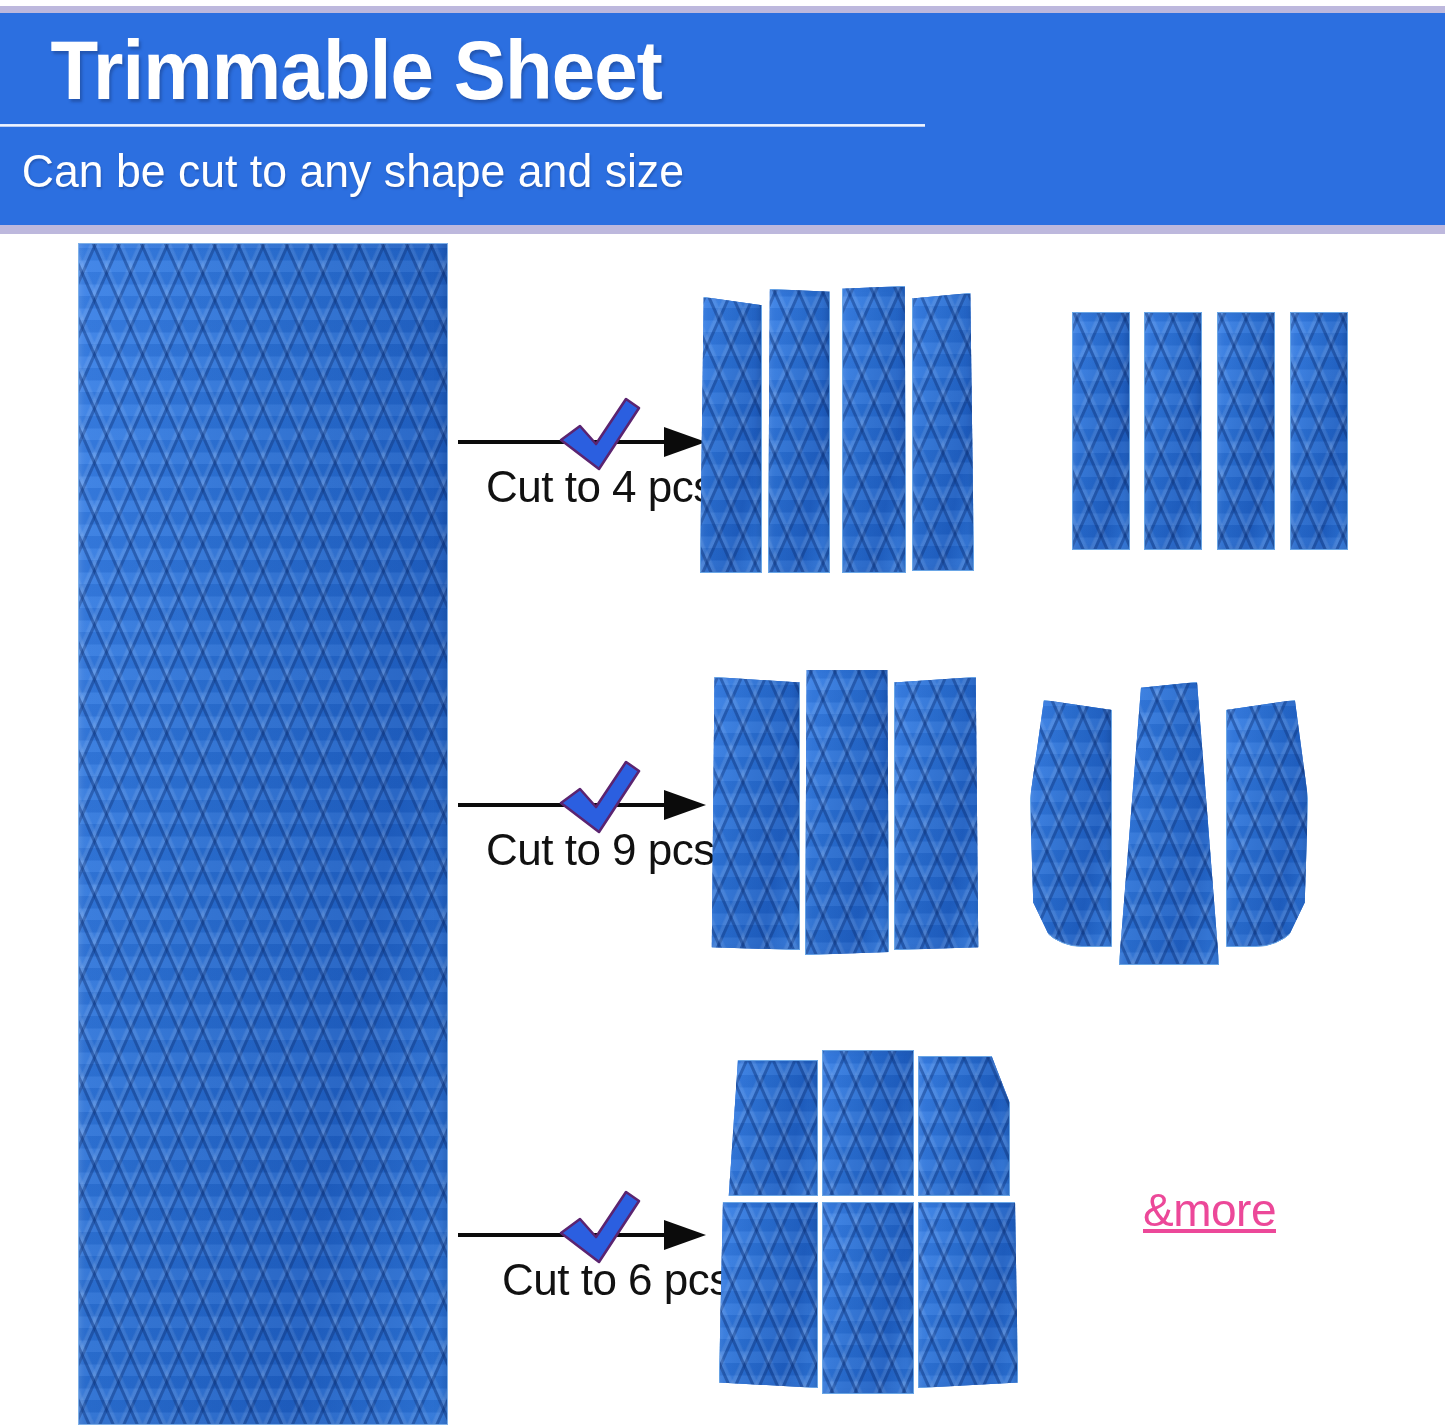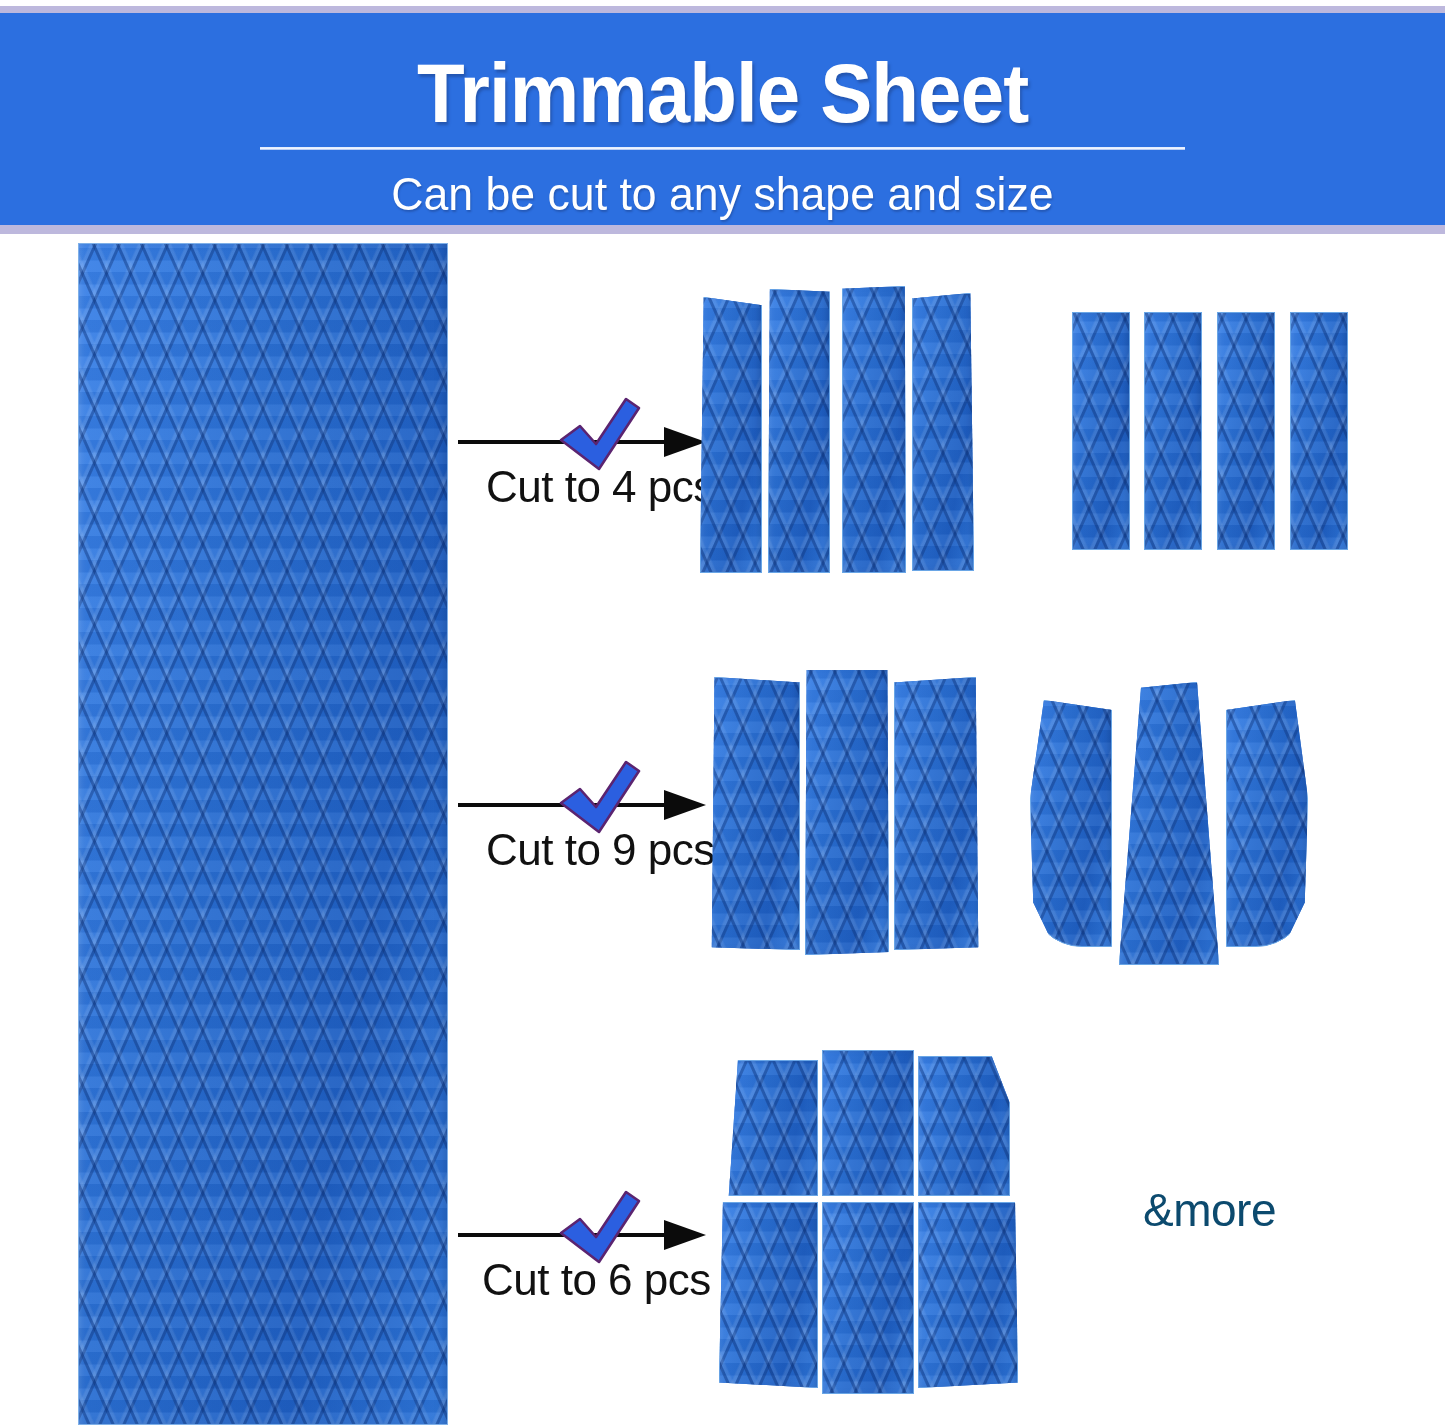--- a/index.html
+++ b/index.html
@@ -17,21 +17,21 @@
   .banner{
     position:absolute;left:0;top:6px;width:1445px;height:228px;
     background:#2c6fe0;
     border-top:7px solid #bdb8dd;
     border-bottom:9px solid #bdb8dd;
     box-sizing:border-box;
     z-index:5;
   }
   .banner-inner{
     position:relative;width:100%;height:100%;
-    display:flex;flex-direction:column;align-items:center;justify-content:flex-start;margin-top:23px;
+    display:flex;flex-direction:column;justify-content:flex-start;
   }
   .banner-title{
     margin-top:14px;
     font-size:84px;
     font-weight:bold;
     color:#ffffff;
     letter-spacing:-1px;
     line-height:1.04;
     text-shadow:2px 3px 3px rgba(20,40,90,.35);
     transform:scaleX(.93);
@@ -99,21 +99,21 @@
     letter-spacing:-.5px;
   }
 
   
   .group{position:absolute;z-index:3;}
   .pad{position:absolute;border:1px solid #6aa6e6;box-sizing:border-box;
        box-shadow:inset -4px 0 9px -5px rgba(6,30,80,.40), inset 3px 0 8px -5px rgba(255,255,255,.22);}
 
   .more-label{
     position:absolute;left:1143px;top:1183px;
-    font-size:46px;color:#0c4a6e;letter-spacing:-.5px;white-space:nowrap;z-index:3;
+    font-size:46px;color:#ec4899;letter-spacing:-.5px;white-space:nowrap;z-index:3;text-decoration:underline;
   }
 </style>
 </head>
 <body>
 
 <div class="page">
 
   <div class="banner">
     <div class="banner-inner">
       <div class="banner-title">Trimmable Sheet</div>
@@ -170,21 +170,21 @@
     <div class="pad tex" style="left:196px;top:18px;width:82px;height:247px;border-radius:0 0 52px 0;
                 clip-path:polygon(0% 4%,84% 0%,100% 40%,96% 82%,70% 100%,0% 100%);"></div>
   </div>
 
   <div class="arrow-row" style="left:458px;top:1233px;width:248px;height:4px;">
     <div class="arrow-line" style="width:212px;"></div>
     <div class="arrow-head" style="left:206px;"></div>
     <svg class="check" style="left:100px;" viewBox="0 0 84 76">
       <path d="M3 44 L22 30 L38 48 L68 3 L81 12 L41 73 Z" fill="#2b5fe0" stroke="#5b2470" stroke-width="2.6" stroke-linejoin="round"></path>
     </svg>
-    <div class="cut-label" style="left:24px;top:22px;">Cut to 6 pcs</div>
+    <div class="cut-label" style="left:44px;top:22px;">Cut to 6 pcs</div>
   </div>
 
   <div class="group" style="left:712px;top:1050px;width:300px;height:345px;">
 
     <div class="pad tex" style="left:14px;top:10px;width:92px;height:136px;clip-path:polygon(13% 0%,100% 0%,100% 100%,3% 100%);"></div>
     <div class="pad tex" style="left:110px;top:0px;width:92px;height:146px;"></div>
     <div class="pad tex" style="left:206px;top:6px;width:92px;height:140px;clip-path:polygon(0% 0%,80% 0%,100% 34%,100% 100%,0% 100%);"></div>
 
     <div class="pad tex" style="left:7px;top:152px;width:99px;height:186px;clip-path:polygon(4% 0%,100% 0%,100% 100%,0% 97%);"></div>
     <div class="pad tex" style="left:110px;top:152px;width:92px;height:192px;"></div>

